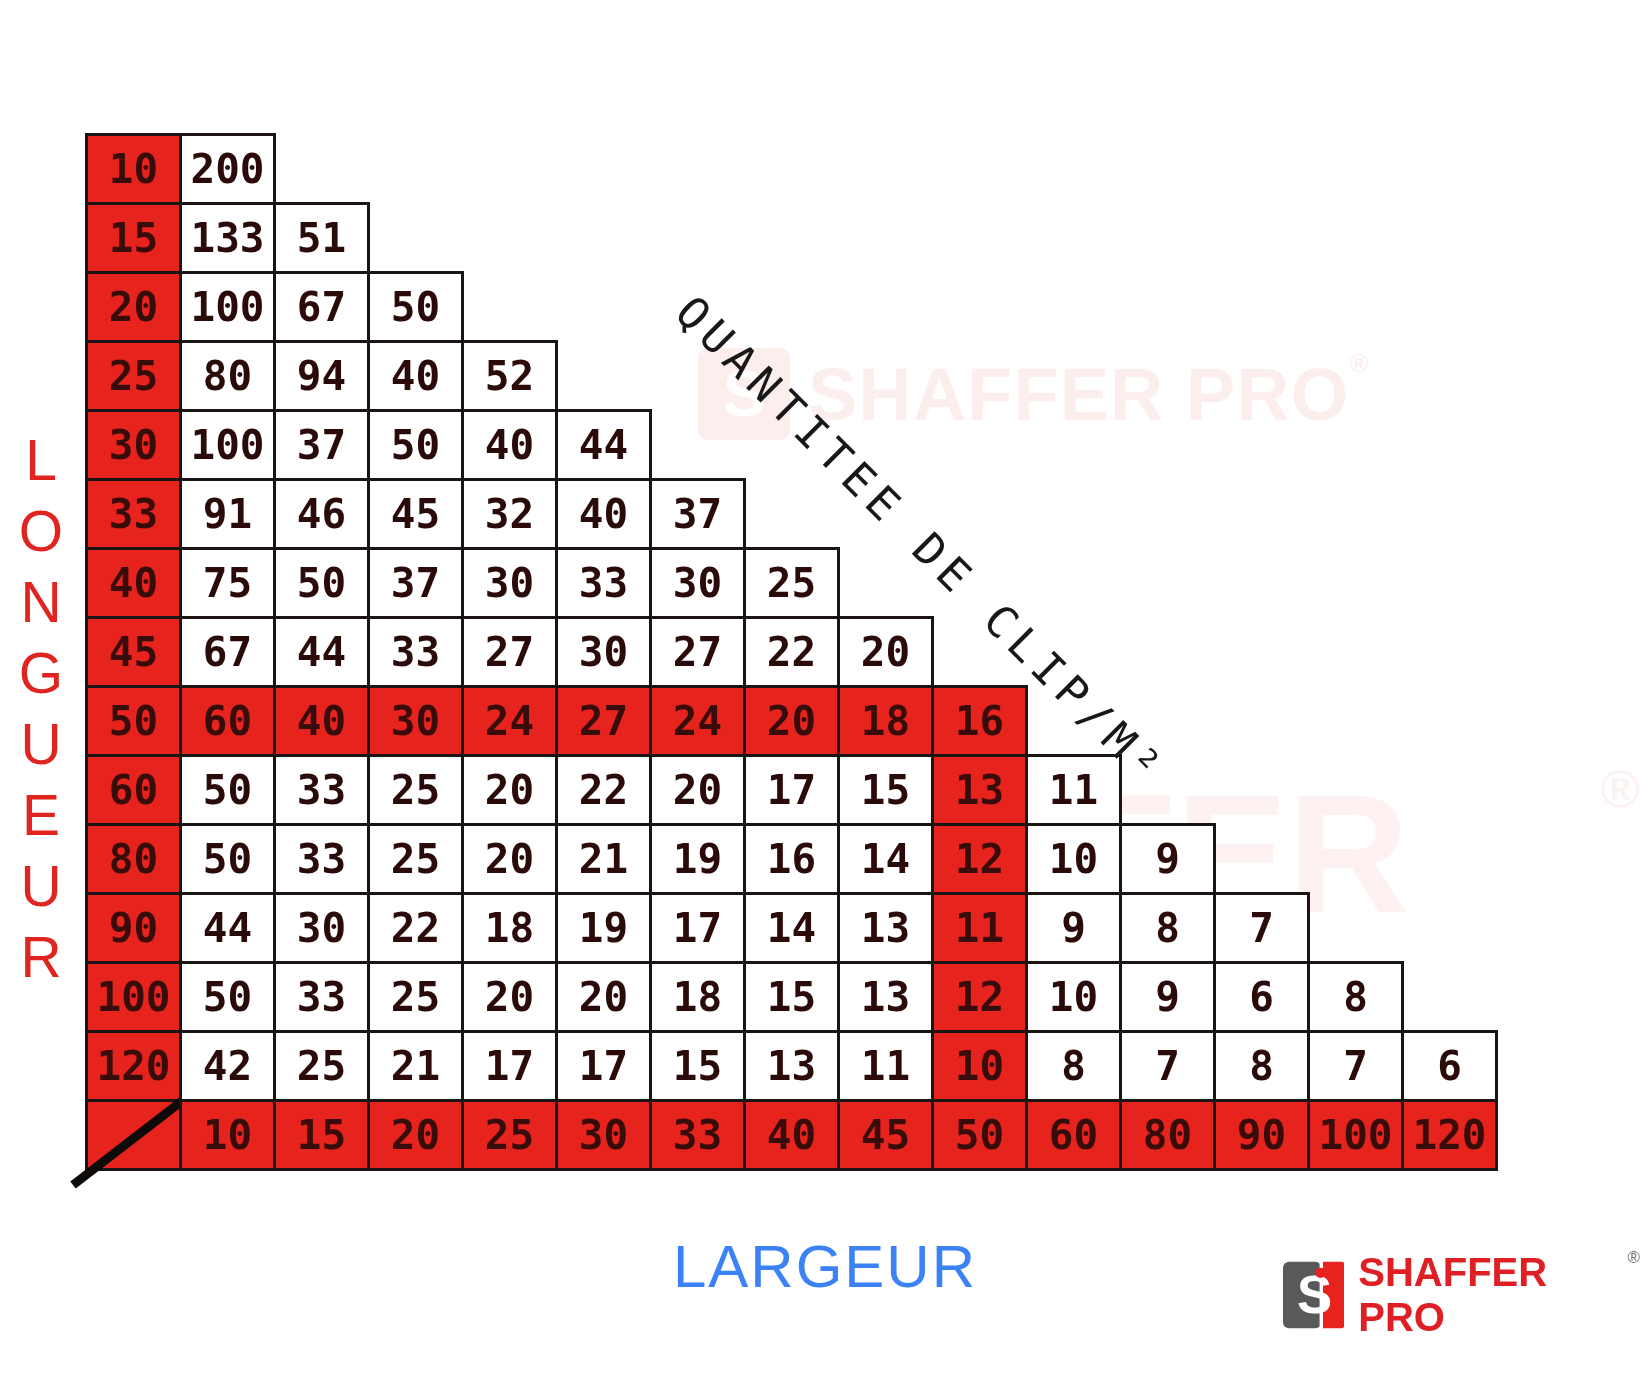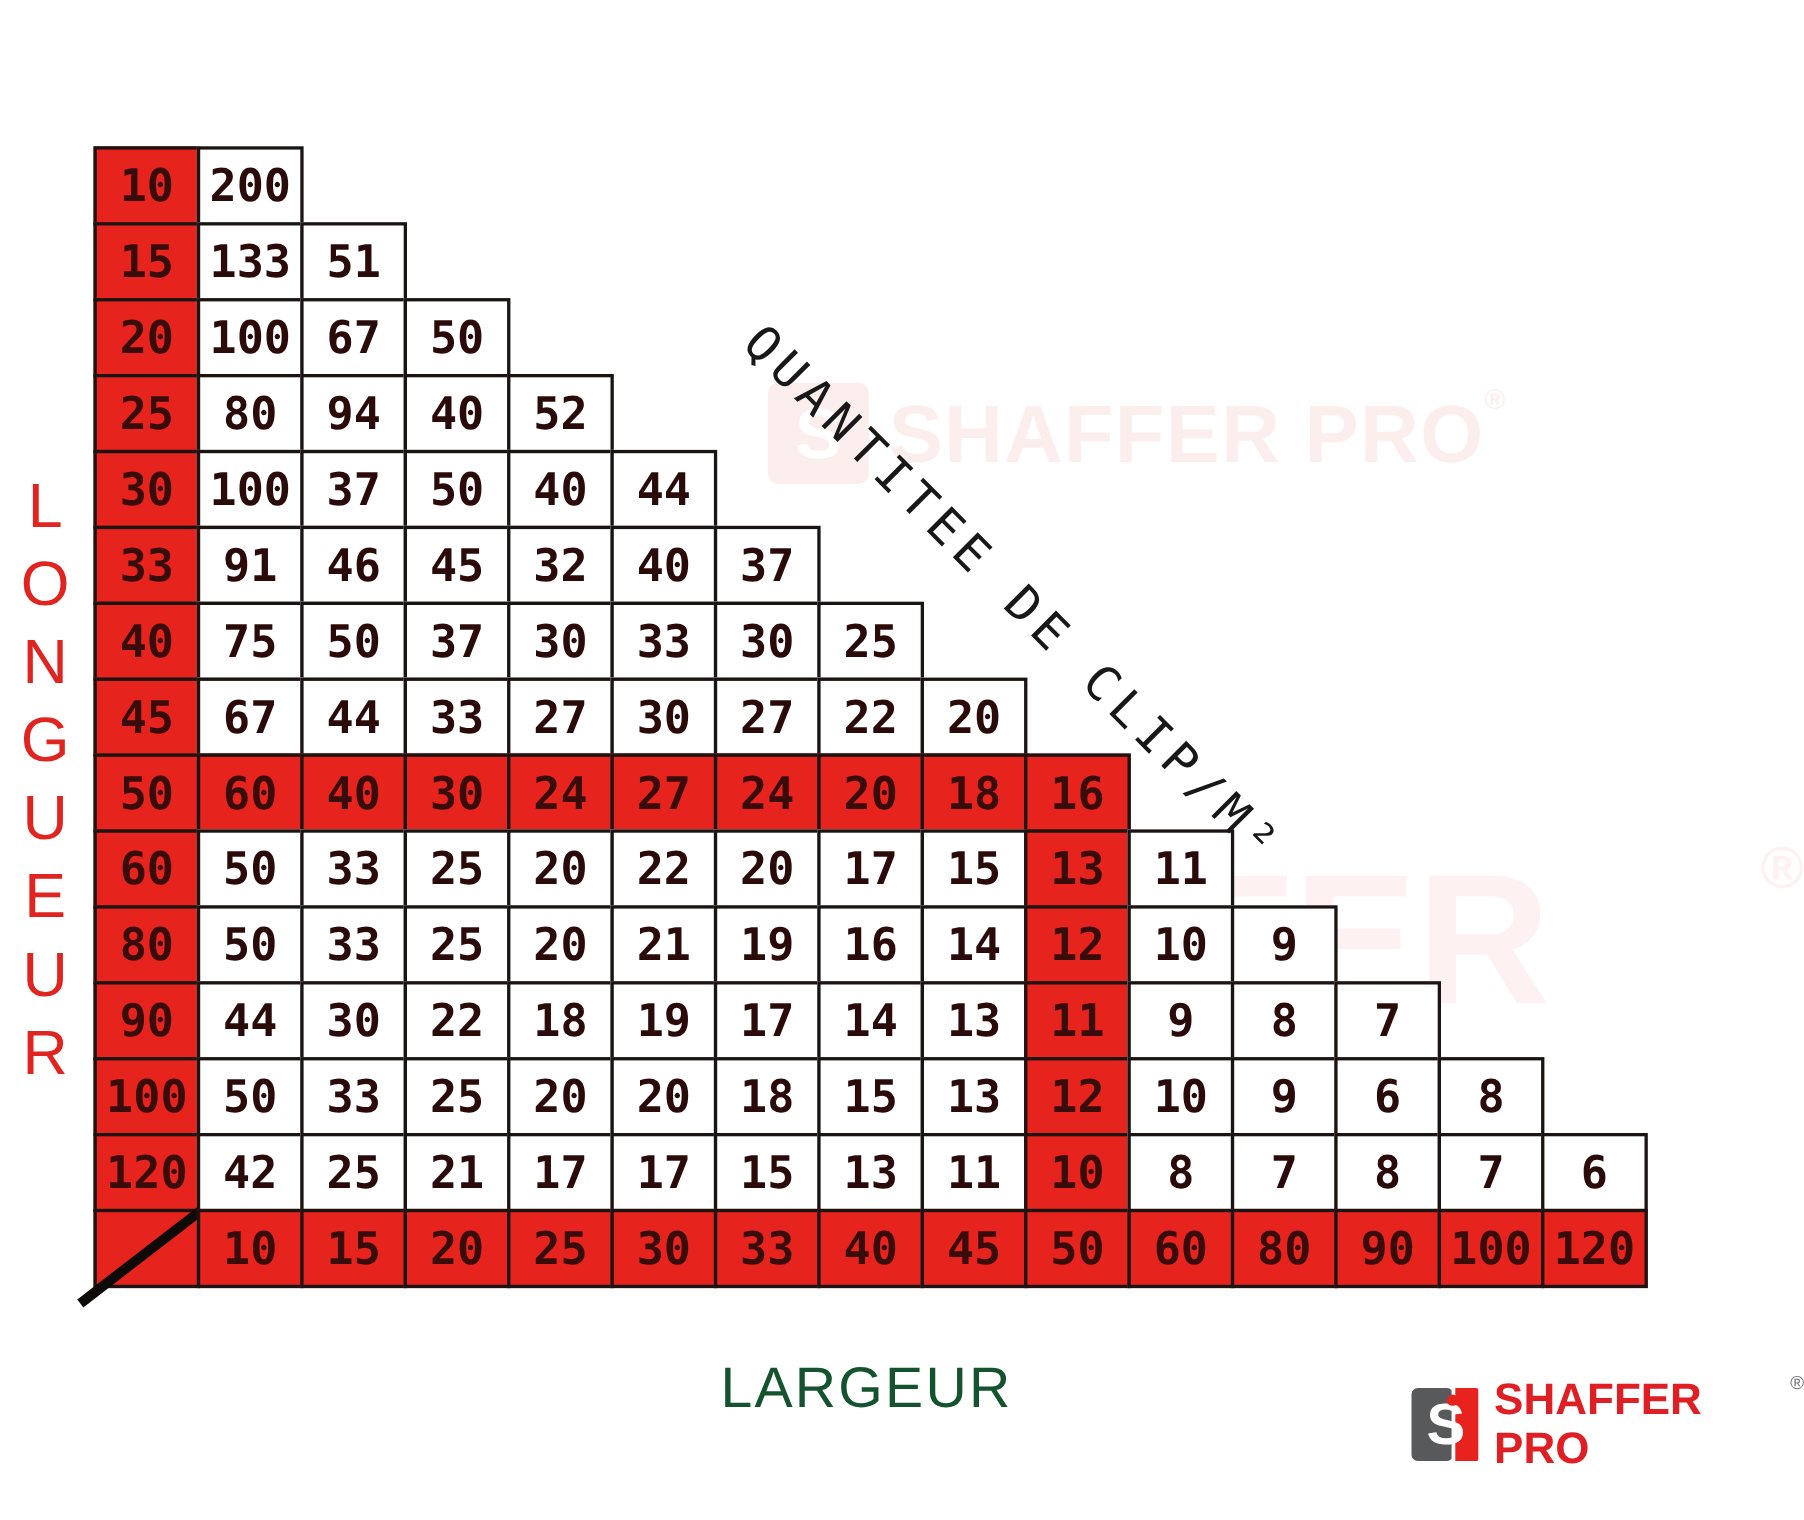--- a/index.html
+++ b/index.html
@@ -14,22 +14,22 @@
          background:#ffffff;display:flex;align-items:center;justify-content:center;
          font-weight:bold;font-size:41px;color:#2b0a0a;position:relative;}
   .tcell:not(:first-child){margin-left:-3px;}
   .tcell.red{background:#e7231d;color:#380c0a;}
   .corner svg{position:absolute;left:-3px;top:-3px;overflow:visible;}
 
   
   .y-axis-label{position:absolute;left:12px;top:428px;color:#e02420;
         font-family:"Liberation Sans", sans-serif;font-size:57px;font-weight:400;
         writing-mode:vertical-lr;text-orientation:upright;letter-spacing:7px;line-height:1;}
-  .x-axis-label{position:absolute;left:655px;top:1232px;width:340px;
-        color:#14532d;font-family:"Liberation Sans", sans-serif;font-size:52px;
+  .x-axis-label{position:absolute;left:655px;top:1232px;width:340px;text-align:center;
+        color:#3b82f6;font-family:"Liberation Sans", sans-serif;font-size:60px;
         font-weight:400;letter-spacing:2px;}
 
   
   .diag-title{position:absolute;left:702px;top:286px;transform:rotate(45deg);
         transform-origin:0 0;white-space:nowrap;font-size:44px;font-weight:500;
         color:#181818;letter-spacing:7px;}
 
   
   .watermark{position:absolute;display:flex;align-items:center;pointer-events:none;color:#e8231d;
         font-family:"Liberation Sans", sans-serif;font-weight:bold;}

